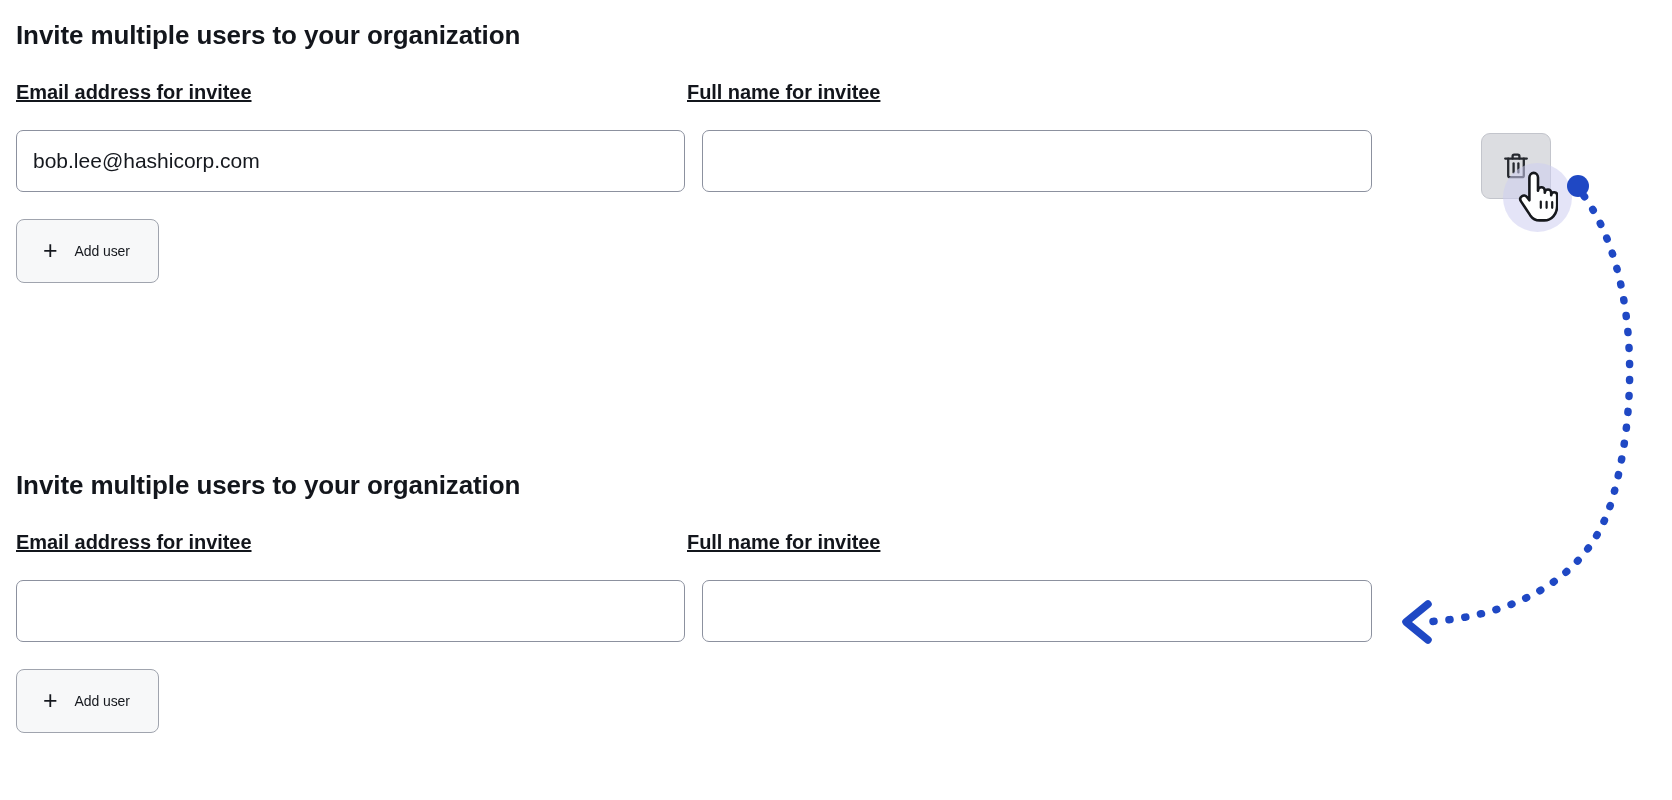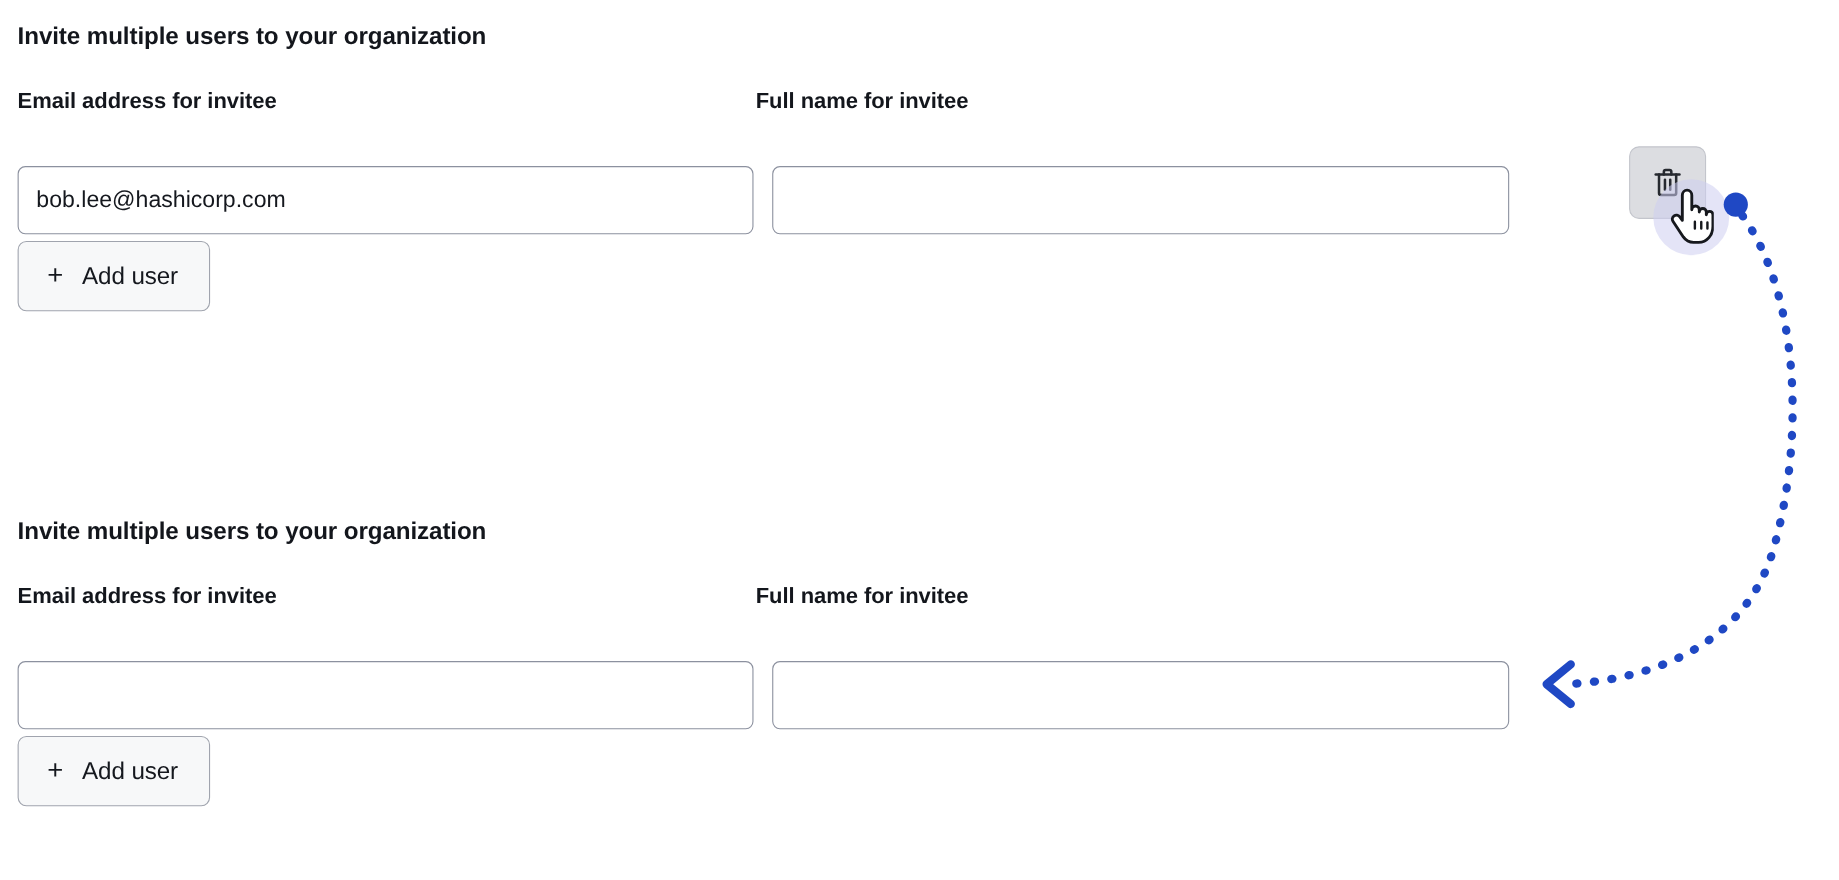--- a/index.html
+++ b/index.html
@@ -23,53 +23,53 @@
     left: 0;
     width: 1672px;
   }
   #section-1 { top: 0px; }
   #section-2 { top: 450px; }
 
   .section-title {
     position: absolute;
     left: 16px;
     top: 20px;
-    font-size: 22px;
+    font-size: 26px;
     font-weight: bold;
     letter-spacing: -0.1px;
     color: #13161c;
     white-space: nowrap;
   }
 
   .field-label {
     position: absolute;
     top: 81px;
     font-size: 20px;
     font-weight: bold;
     letter-spacing: -0.05px;
     color: #13161c;
     white-space: nowrap;
+    text-decoration: underline;
   }
   .label-email { left: 16px; }
   .label-name  { left: 687px; }
 
   .text-input {
     position: absolute;
     top: 130px;
     height: 62px;
     box-sizing: border-box;
     border: 1.6px solid #8c919f;
     border-radius: 7px;
     background: #ffffff;
     font-family: "Liberation Sans", sans-serif;
     font-size: 21px;
     color: #15181e;
     padding: 0 16px;
     outline: none;
-    margin-top: 21px;
   }
   .text-input::placeholder { color: #9aa0ad; }
   .input-email { left: 16px; width: 669px; }
   .input-name  { left: 702px; width: 670px; }
 
   
   .delete-button {
     position: absolute;
     left: 1481px;
     top: 133px;
@@ -106,21 +106,21 @@
   }
   .add-user-button .plus-glyph {
     font-size: 25px;
     line-height: 1;
     color: #15181e;
     font-weight: 500;
     position: relative;
     top: -1px;
   }
   .add-user-button .add-user-label {
-    font-size: 22px;
+    font-size: 14px;
     color: #15181e;
     letter-spacing: -0.1px;
     white-space: nowrap;
   }
 
   
   #annotation-overlay {
     position: absolute;
     left: 0;
     top: 0;

